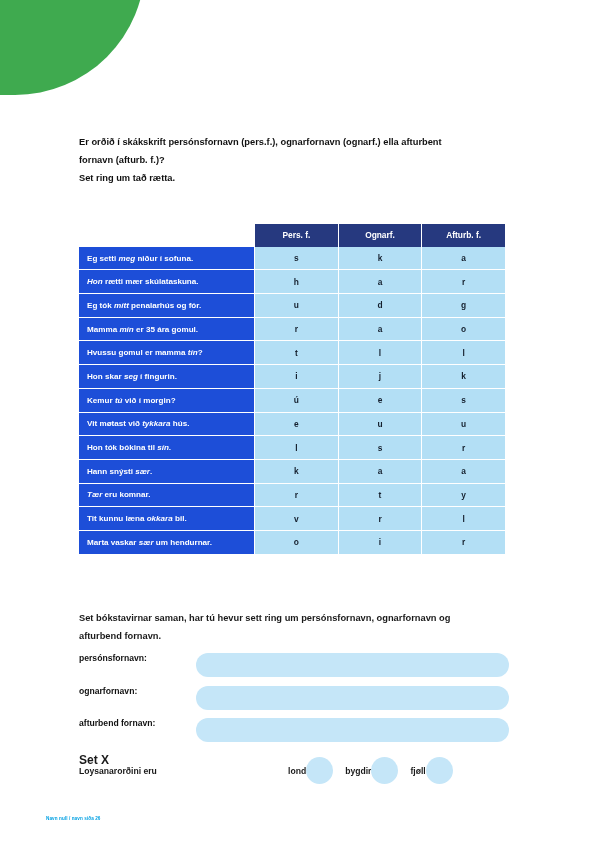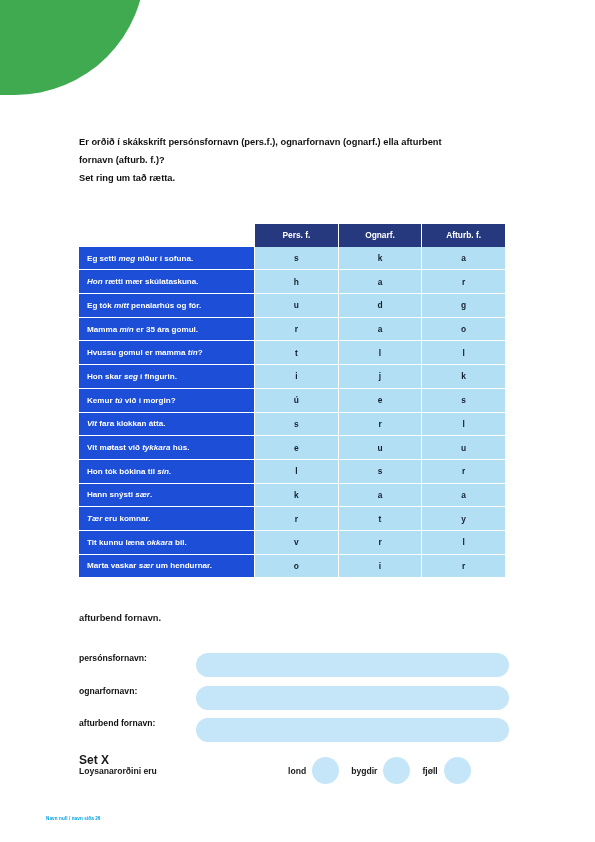--- a/index.html
+++ b/index.html
@@ -167,21 +167,20 @@
     flex: 0 0 209px;
   }
   .option {
     display: flex;
     align-items: center;
     margin-right: 12px;
   }
   .option-label {
     font-size: 8.6px;
     font-weight: bold;
-    margin-right: 6px;
   }
   .option-circle {
     width: 27px;
     height: 27px;
     border-radius: 50%;
     background: #c5e6f8;
   }
 
   
   .footer {
@@ -260,26 +259,20 @@
         <td class="cell-letter">j</td>
         <td class="cell-letter">k</td>
       </tr>
       <tr>
         <td class="cell-sentence">Kemur <em class="italic-word">tú</em> við í morgin?</td>
         <td class="cell-letter">ú</td>
         <td class="cell-letter">e</td>
         <td class="cell-letter">s</td>
       </tr>
       <tr>
-        <td class="cell-sentence"><em class="italic-word">Vit</em> fara klokkan átta.</td>
-        <td class="cell-letter">s</td>
-        <td class="cell-letter">r</td>
-        <td class="cell-letter">l</td>
-      </tr>
-      <tr>
         <td class="cell-sentence">Vit møtast við <em class="italic-word">tykkara</em> hús.</td>
         <td class="cell-letter">e</td>
         <td class="cell-letter">u</td>
         <td class="cell-letter">u</td>
       </tr>
       <tr>
         <td class="cell-sentence">Hon tók bókina til <em class="italic-word">sín</em>.</td>
         <td class="cell-letter">l</td>
         <td class="cell-letter">s</td>
         <td class="cell-letter">r</td>
@@ -305,20 +298,21 @@
       <tr>
         <td class="cell-sentence">Marta vaskar <em class="italic-word">sær</em> um hendurnar.</td>
         <td class="cell-letter">o</td>
         <td class="cell-letter">i</td>
         <td class="cell-letter">r</td>
       </tr>
     </tbody>
 </table>
 
 <div class="combine">
+  <p>Set bókstavirnar saman, har tú hevur sett ring um persónsfornavn, ognarfornavn og</p>
   <p>afturbend fornavn.</p>
 </div>
 
 <div class="answers" id="answers-container">
     <div class="answer-row">
       <div class="answer-label">persónsfornavn:</div>
       <div class="answer-box"></div>
     </div>
     <div class="answer-row">
       <div class="answer-label">ognarfornavn:</div>

